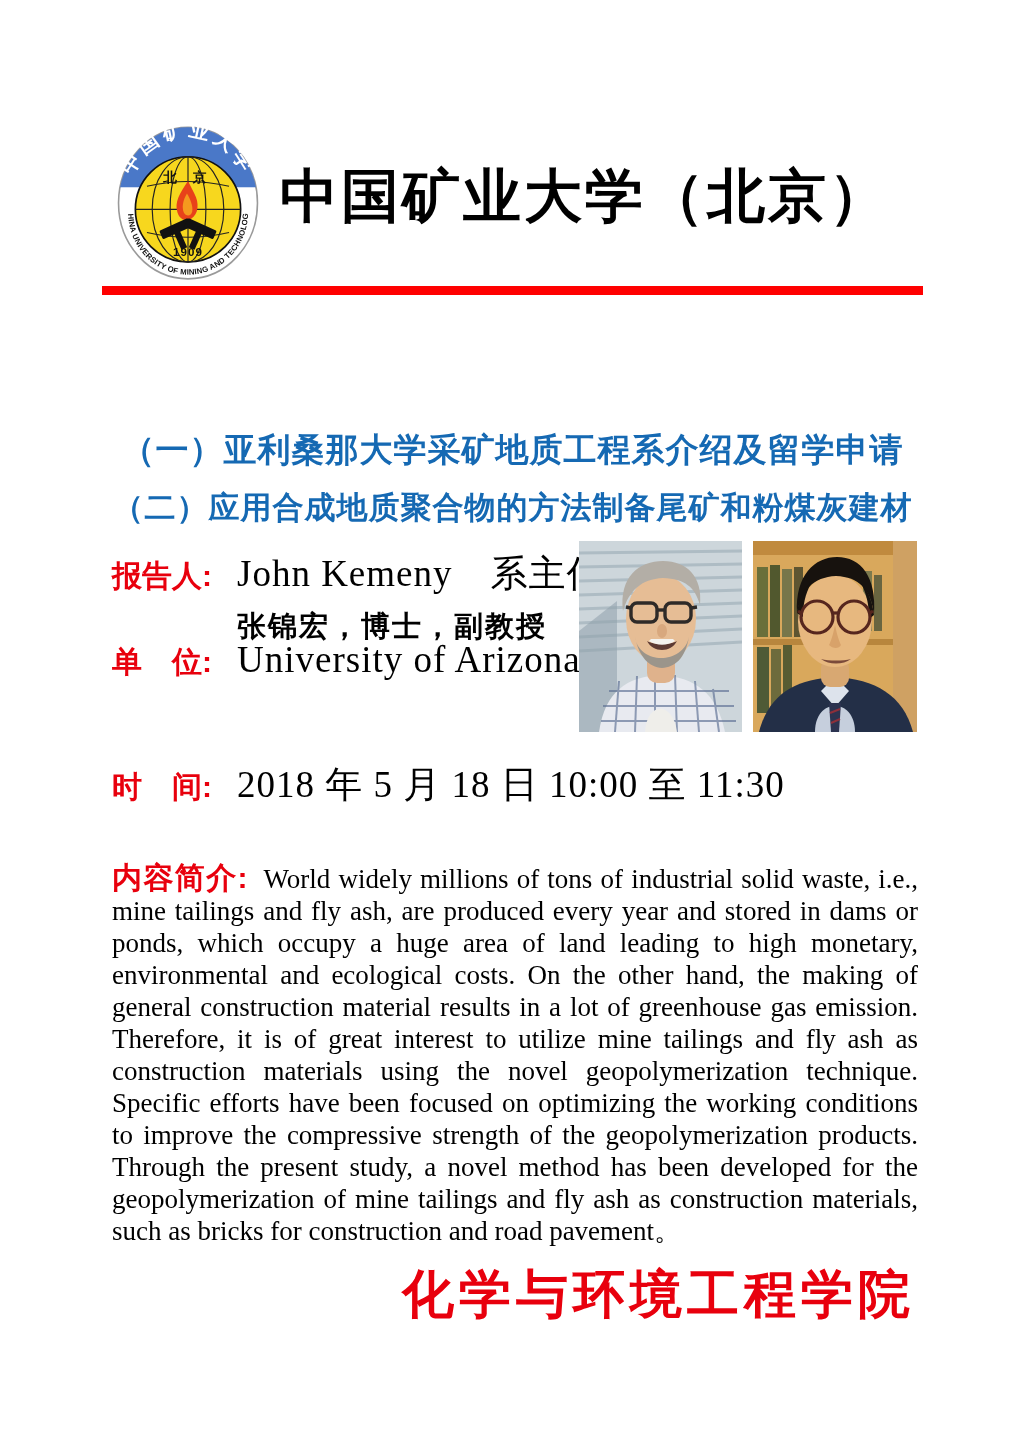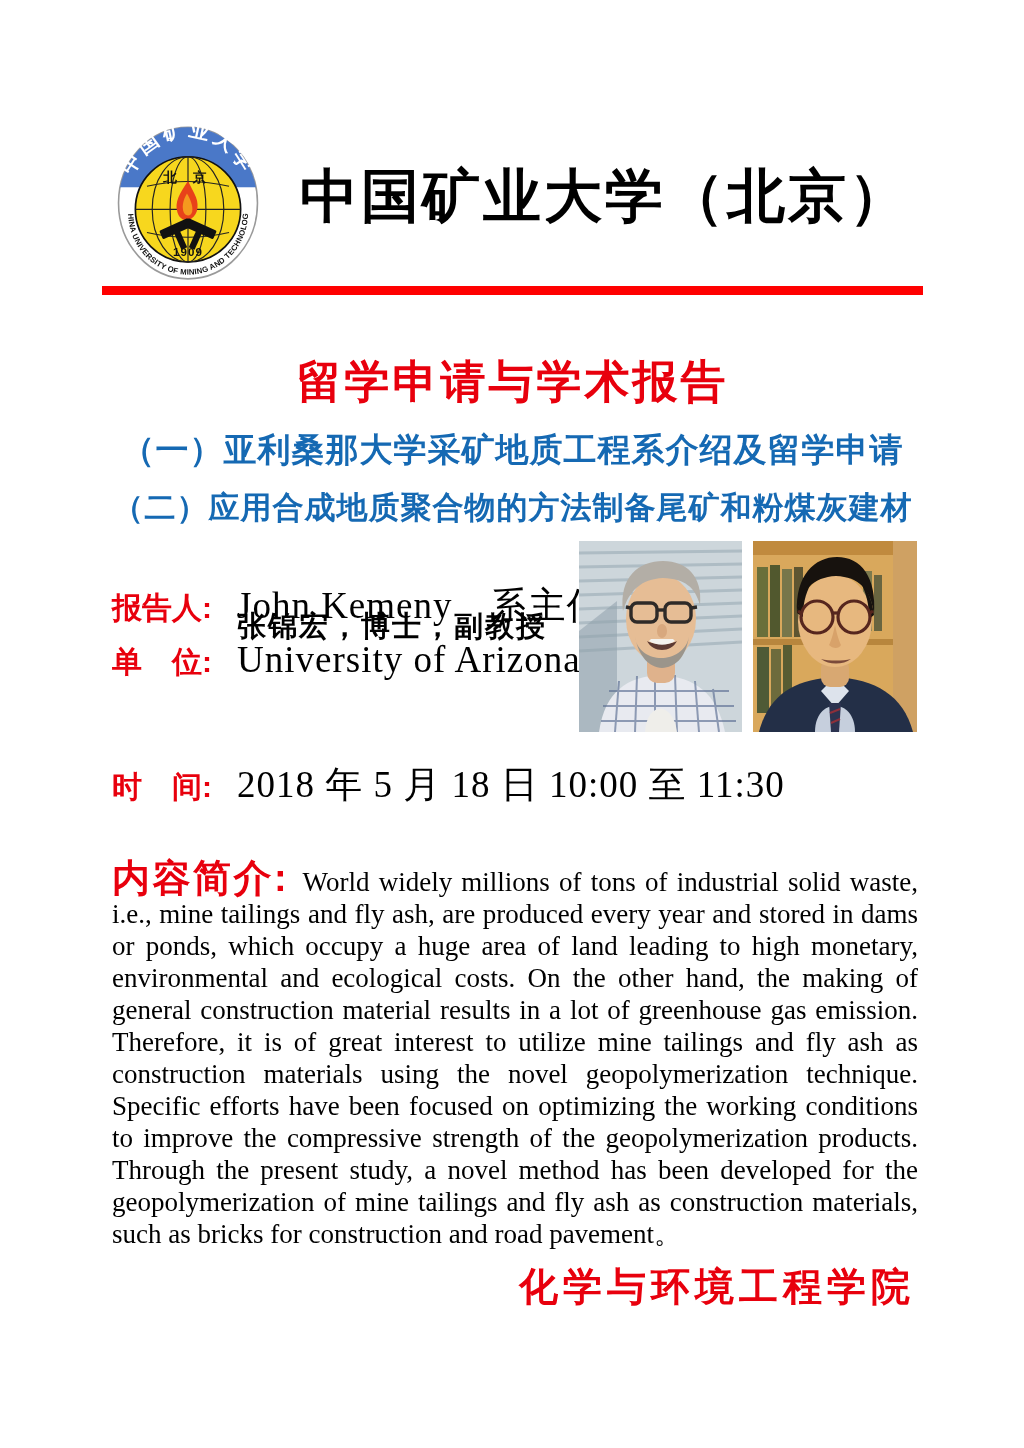--- a/index.html
+++ b/index.html
@@ -17,21 +17,20 @@
   
   .logo-wrap {
     position: absolute;
     left: 114px; top: 122px;
     width: 148px; height: 160px;
   }
   .univ-name {
     position: absolute;
     left: 280px; top: 158px;
     width: 650px;
-    text-align: center;
     font-family: "Liberation Serif", "DejaVu Serif", serif;
     font-weight: 900;
     font-size: 58px;
     letter-spacing: 3px;
     color: #000;
     white-space: nowrap;
   }
   .red-rule {
     position: absolute;
     left: 102px; top: 286px;
@@ -78,21 +77,21 @@
   }
   .info-value {
     font-family: "Liberation Serif", "DejaVu Serif", serif;
     font-size: 37px;
     color: #000;
     white-space: nowrap;
     letter-spacing: 1px;
   }
   .info-cont { position: absolute; left: 237px; font-size: 29px; white-space: nowrap; letter-spacing: 2px; }
 
-  .row-speaker { top: 549px; margin-top: 32px; }
+  .row-speaker { top: 549px; }
   .cont-speaker2 { top: 607px; font-weight: bold; }
   .row-affiliation { top: 638px; }
   .cont-affiliation2 { top: 706px; }
   .row-time { top: 760px; }
   .row-location { top: 815px; }
 
   
   .photo { position: absolute; top: 541px; display: block; }
   .photo.p1 { left: 579px; width: 163px; height: 191px; }
   .photo.p2 { left: 753px; width: 164px; height: 191px; }
@@ -105,34 +104,34 @@
     font-family: "Liberation Serif", "DejaVu Serif", serif;
     font-size: 27px;
     line-height: 32px;
     text-align: justify;
     color: #000;
     margin: 0;
   }
   .ab-label {
     font-family: "Liberation Sans", "DejaVu Sans", sans-serif;
     font-weight: 700;
-    font-size: 38px;
+    font-size: 30px;
     color: #e8000d;
     margin-right: 16px;
   }
 
   
   .footer {
     position: absolute;
     left: 112px; top: 1260px;
     width: 803px;
     text-align: right;
     font-family: "Liberation Serif", "DejaVu Serif", serif;
     font-weight: 900;
-    font-size: 39px;
+    font-size: 52px;
     letter-spacing: 5px;
     color: #e8000d;
     white-space: nowrap;
   }
 </style>
 </head>
 <body>
 
 <div id="page">
 
@@ -189,21 +188,20 @@
       <text font-family="Liberation Sans, sans-serif" font-size="7.4" font-weight="700" fill="#111" letter-spacing="0.2">
         <textPath href="#logoBottomArc" startOffset="50%" text-anchor="middle">CHINA UNIVERSITY OF MINING AND TECHNOLOGY</textPath>
       </text>
     </svg>
   </div>
 
   <div class="univ-name">中国矿业大学（北京）</div>
 
   <div class="red-rule"></div>
 
-  <div class="main-title">留学申请与学术报告</div>
   <div class="subtitle s1">（一）亚利桑那大学采矿地质工程系介绍及留学申请</div>
   <div class="subtitle s2">（二）应用合成地质聚合物的方法制备尾矿和粉煤灰建材</div>
 
   <div class="info-row row-speaker">
     <span class="info-label">报告人:</span>
     <span class="info-value">John Kemeny　系主任</span>
   </div>
   <div class="info-cont info-value cont-speaker2">张锦宏，博士，副教授</div>
 
   <div class="info-row row-affiliation">

